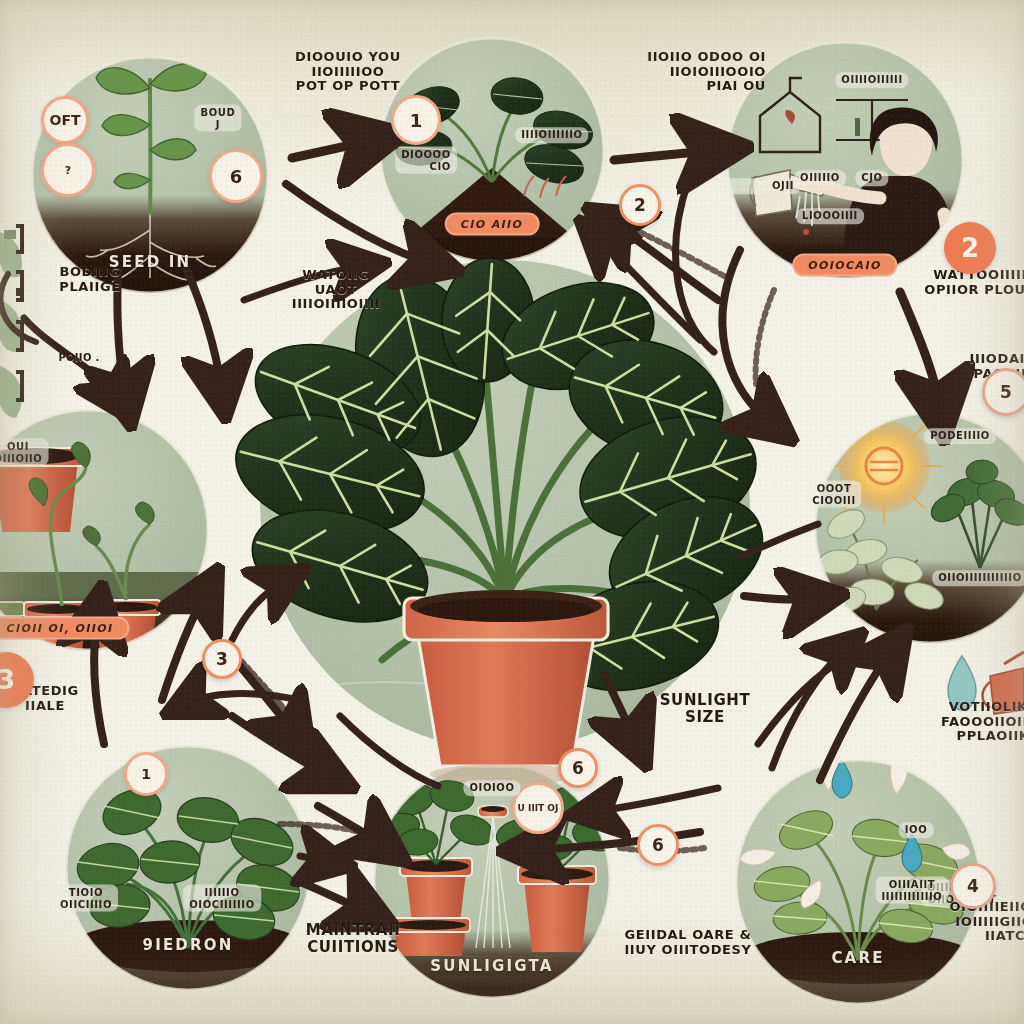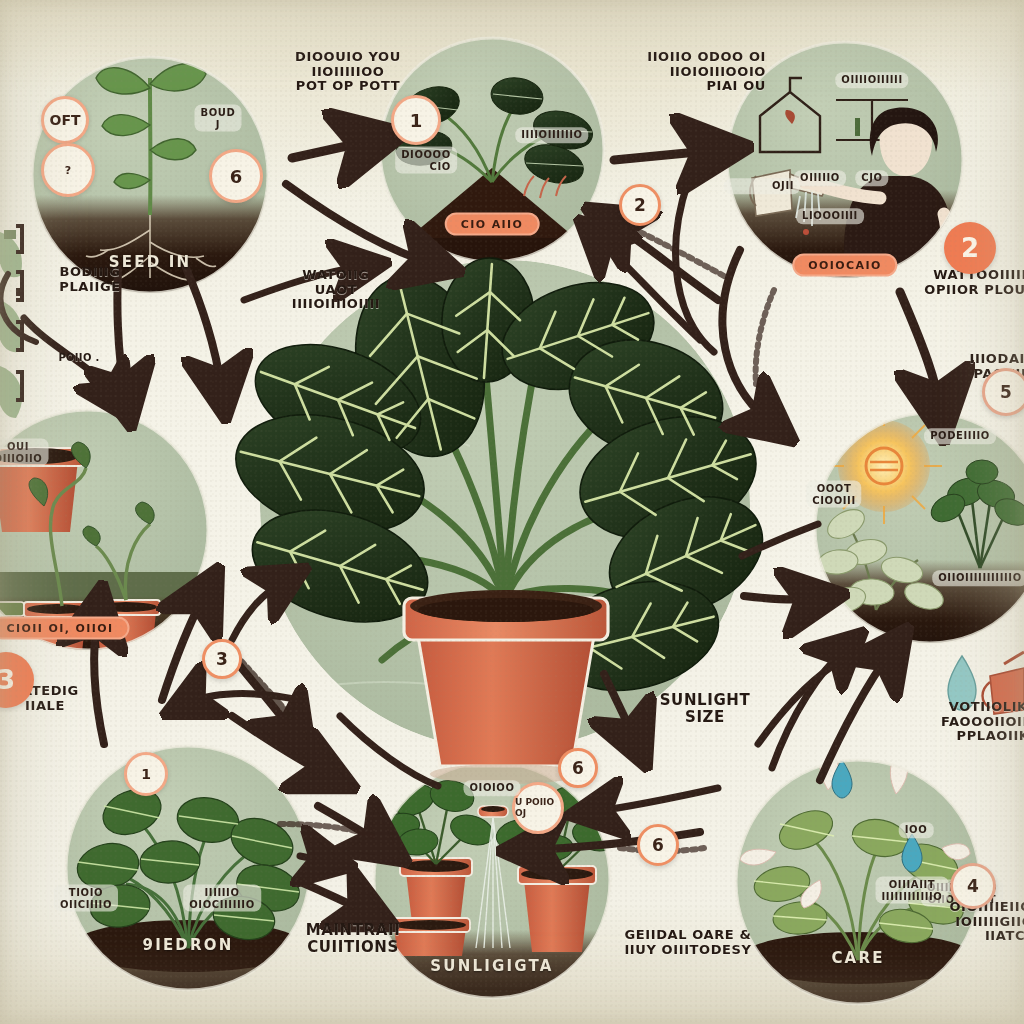--- a/index.html
+++ b/index.html
@@ -56,21 +56,21 @@
     position:absolute;transform:translate(-50%,-50%);
     background:rgba(238,238,228,.62);
     border-radius:7px;padding:2px 6px;
     font-size:10px;font-weight:700;letter-spacing:.6px;color:#2b1d16;
     text-transform:uppercase;white-space:pre-line;text-align:center;line-height:1.15;
   }
   .pill{
     position:absolute;transform:translate(-50%,-50%);
     background:#f08a61;border:2px solid #f5a989;border-radius:20px;
     padding:3px 14px;color:#3a1c10;font-size:11px;font-weight:700;
-    letter-spacing:1.4px;text-transform:uppercase;white-space:nowrap;
+    letter-spacing:1.4px;text-transform:uppercase;white-space:nowrap;font-style:italic;
   }
   
   .ring{
     position:absolute;transform:translate(-50%,-50%);
     border-radius:50%;background:#f7f3e6;border:3px solid #f3a886;
     display:flex;align-items:center;justify-content:center;
     color:#3a2318;font-weight:700;
     box-shadow:0 1px 4px rgba(0,0,0,.14);
   }
   
@@ -664,21 +664,21 @@
   <div class="pill" style="left:492px;top:224px;">CIO AIIO</div>
   <div class="pill" style="left:845px;top:265px;">OOIOCAIO</div>
   <div class="pill" style="left:60px;top:628px;">CIOII OI, OIIOI</div>
 
   <div class="ring" style="left:65px;top:120px;width:42px;height:42px;font-size:14px;">OFT</div>
   <div class="ring" style="left:68px;top:170px;width:48px;height:48px;font-size:11px;">?</div>
   <div class="ring" style="left:236px;top:176px;width:48px;height:48px;font-size:18px;">6</div>
   <div class="ring" style="left:416px;top:120px;width:44px;height:44px;font-size:18px;">1</div>
   <div class="ring" style="left:146px;top:774px;width:38px;height:38px;font-size:14px;">1</div>
   <div class="ring" style="left:538px;top:808px;width:46px;height:46px;font-size:9px;line-height:1.2;">U
-POIIO  OJ</div>
+IIIT  OJ</div>
 
   <div class="chip" style="left:218px;top:118px;">BOUD
 J</div>
   <div class="chip" style="left:426px;top:160px;text-align:right;">DIOOOO
 CIO</div>
   <div class="chip" style="left:552px;top:135px;">IIIIOIIIIIIO</div>
   <div class="chip" style="left:872px;top:80px;">OIIIIOIIIIII</div>
   <div class="chip" style="left:820px;top:178px;">OIIIIIO</div>
   <div class="chip" style="left:872px;top:178px;">CJO</div>
   <div class="chip" style="left:762px;top:186px;padding-left:48px;">OJII</div>

